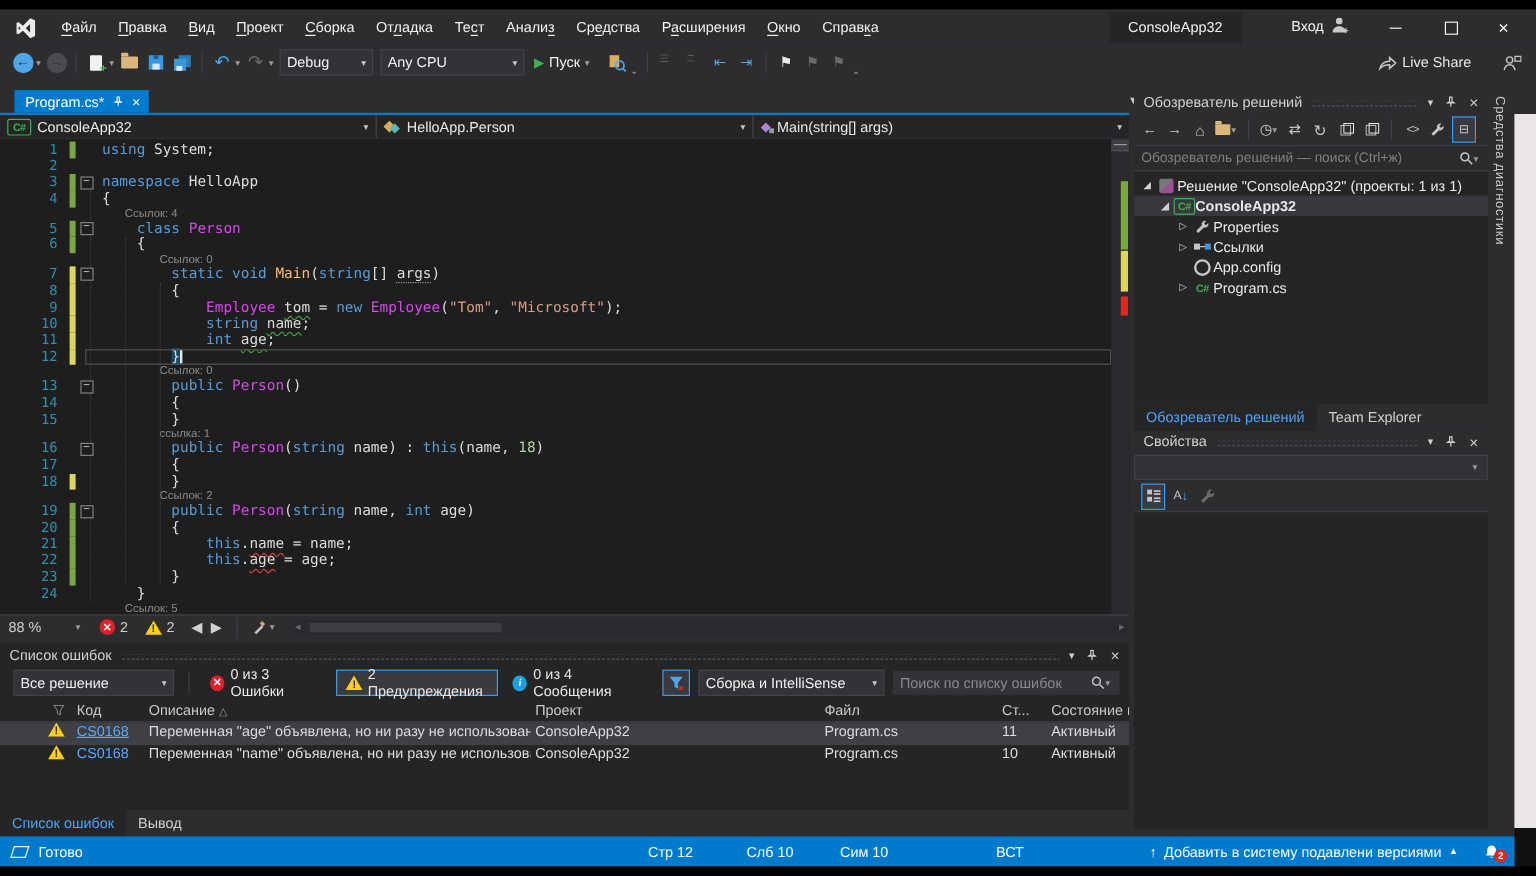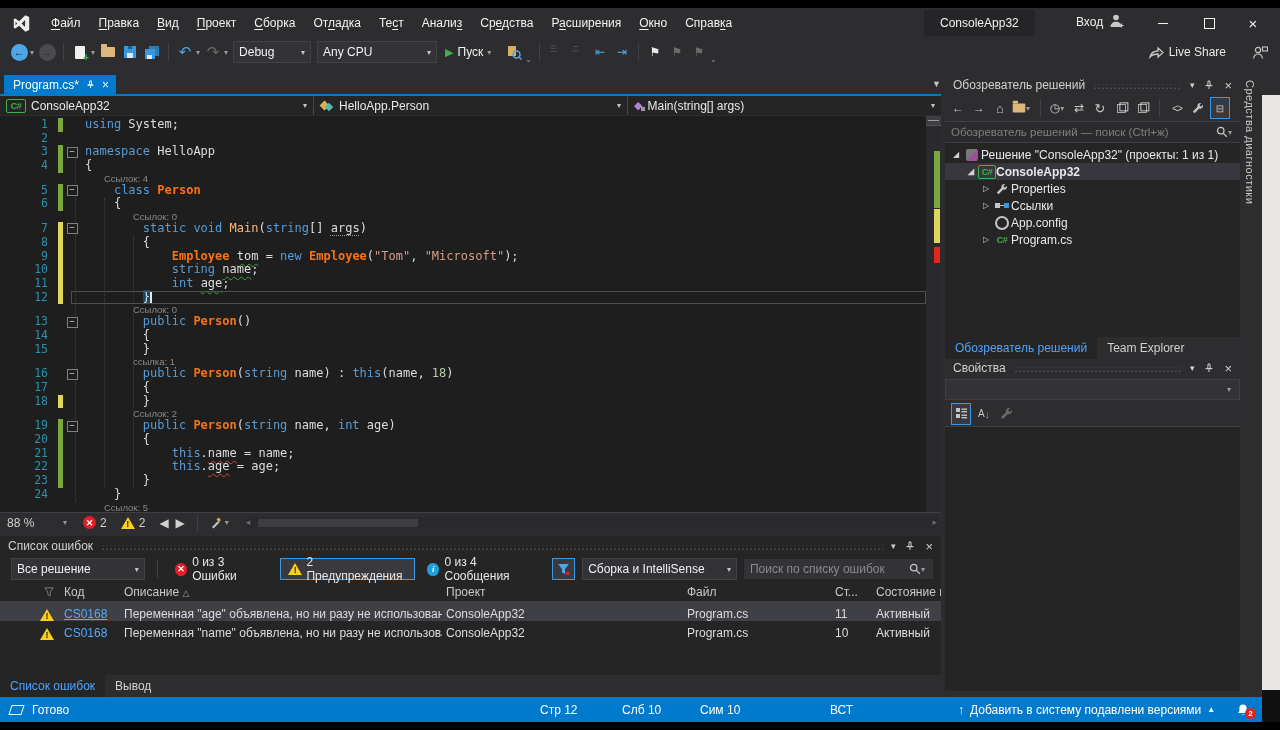--- a/index.html
+++ b/index.html
@@ -48,38 +48,38 @@
   .ic-saveall i{position:absolute;left:0;top:3px;width:10px;height:10px;background:#3a96dd;}
   .ic-saveall i::after{content:"";position:absolute;left:2px;bottom:0;width:5px;height:4px;background:#d6e9f8;}
   .ic-saveall b{position:absolute;left:4px;top:0;width:10px;height:10px;background:#2c7cb8;}
   .ic-page{width:10px;height:13px;background:#f0f0f0;position:relative;border-radius:1px;}
   .ic-page::after{content:"+";position:absolute;right:-4px;bottom:-4px;color:#3cb44b;font-weight:bold;font-size:10px;}
   #live-share{position:absolute;right:62px;top:0;height:28px;display:flex;align-items:center;color:#e8e8e8;gap:5px;}
   #feedback{position:absolute;right:20px;top:0;height:28px;display:flex;align-items:center;}
 
   
   #editor-group{left:0;top:66px;width:941px;height:465px;background:#2d2d30;}
-  #tab-row{position:absolute;left:4px;top:9px;height:19px;width:100%;}
+  #tab-row{position:absolute;left:12px;top:9px;height:19px;width:100%;}
   #doc-tab{display:inline-flex;align-items:center;height:19px;background:#007acc;color:#fff;padding:0 7px 0 9px;gap:7px;}
   #tab-strip-line{position:absolute;left:0;top:28px;width:100%;height:2px;background:#007acc;}
   #tab-row-caret{position:absolute;right:4px;top:4px;color:#c5c5c5;font-size:9px;}
   #navbar{position:absolute;left:0;top:30px;width:100%;height:19px;background:#252526;display:flex;border-bottom:1px solid #2d2d30;}
   .nav-sec{flex:1;display:flex;align-items:center;gap:5px;padding:0 6px;border-right:1px solid #464649;color:#e8e8e8;}
   .nav-sec .nv-caret{margin-left:auto;font-size:8px;color:#c5c5c5;}
   #code-area{position:absolute;left:0;top:50px;width:100%;height:396px;background:#1e1e1e;overflow:hidden;}
   #code-lines{position:absolute;left:0;top:0;right:15px;bottom:0;padding-top:2px;overflow:hidden;}
   .code-row{display:flex;height:13.7px;line-height:13.7px;font-family:"DejaVu Sans Mono",monospace;font-size:12px;position:relative;}
   .code-row .ln{flex:none;width:48px;text-align:right;padding-right:10px;color:#2b91af;font-size:11.5px;}
   .code-row .bar{flex:none;width:5px;}
   .bar-g{background:#7ca63f;}.bar-y{background:#dfd75c;}
   .code-row .fold{flex:none;width:18px;display:flex;align-items:center;justify-content:center;}
   .fold-box{width:9px;height:9px;border:1px solid #808080;color:#c8c8c8;font-size:9px;line-height:7px;text-align:center;background:#1e1e1e;}
   .ctext{white-space:pre;padding-left:4px;}
   .ctext span{white-space:pre;}
-  .tk-k{color:#569cd6;}.tk-c{color:#f97316;font-weight:bold;}.tk-m{color:#fdba74;}.tk-s{color:#d69d85;}
+  .tk-k{color:#569cd6;}.tk-c{color:#d946ef;}.tk-m{color:#fdba74;}.tk-s{color:#d69d85;}
   .tk-n{color:#b5cea8;}.tk-p{color:#dcdcdc;}
   .sq-g{text-decoration:underline wavy #3fa33f 1px;text-underline-offset:2.5px;}
   .sq-r{text-decoration:underline wavy #d8443f 1px;text-underline-offset:2.5px;}
   .sq-d{text-decoration:underline dotted #9a9a9a 1px;text-underline-offset:2.5px;}
   .sq-bh{background:#17496b;}
   .caret-bar{display:inline-block;width:1.5px;height:12px;background:#e8e8e8;vertical-align:-2px;}
   .current-line::after{content:"";position:absolute;left:71px;right:0;top:0;bottom:0;border:1px solid #50504b;pointer-events:none;}
   .lens-row{display:flex;height:11px;line-height:11px;}
   .gutter-spacer{flex:none;width:71px;}
   .lens-text{font-size:9.5px;color:#8a8a8a;}
@@ -110,21 +110,21 @@
   #el-search{margin-left:auto;width:186px;height:20px;background:#333337;display:flex;align-items:center;padding:0 6px;color:#8a8a8a;}
   #el-header{height:19px;display:flex;align-items:center;color:#c8c8c8;border-bottom:1px solid #3f3f46;background:#252526;}
   .hc{padding:0 4px;white-space:nowrap;overflow:hidden;}
   .c-sev{flex:none;width:50px;display:flex;align-items:center;justify-content:flex-end;padding-right:6px;}
   .c-code{flex:none;width:52px;}
   .c-desc{flex:none;width:314px;}
   .c-proj{flex:none;width:233px;}
   .c-file{flex:none;width:140px;}
   .c-line{flex:none;width:33px;}
   .c-state{flex:1;}
-  .err-row{height:19px;display:flex;align-items:flex-end;color:#dcdcdc;}
+  .err-row{height:19px;display:flex;align-items:flex-start;color:#dcdcdc;}
   .err-row.selected{background:#3f3f46;}
   .code-link{color:#55aaff;}
   .err-row.selected .code-link{text-decoration:underline;}
   #el-tabs{position:absolute;left:0;bottom:0;right:0;height:22px;background:#2d2d30;display:flex;align-items:flex-start;}
   .bottom-tab{height:22px;display:flex;align-items:center;padding:0 10px;color:#d0d0d0;}
   .bottom-tab.active{background:#252526;color:#4da3ff;}
 
   
   #right-panel{left:945px;top:66px;width:295px;height:631px;background:#2d2d30;}
   #se-panel{position:absolute;left:0;top:9px;width:100%;}

